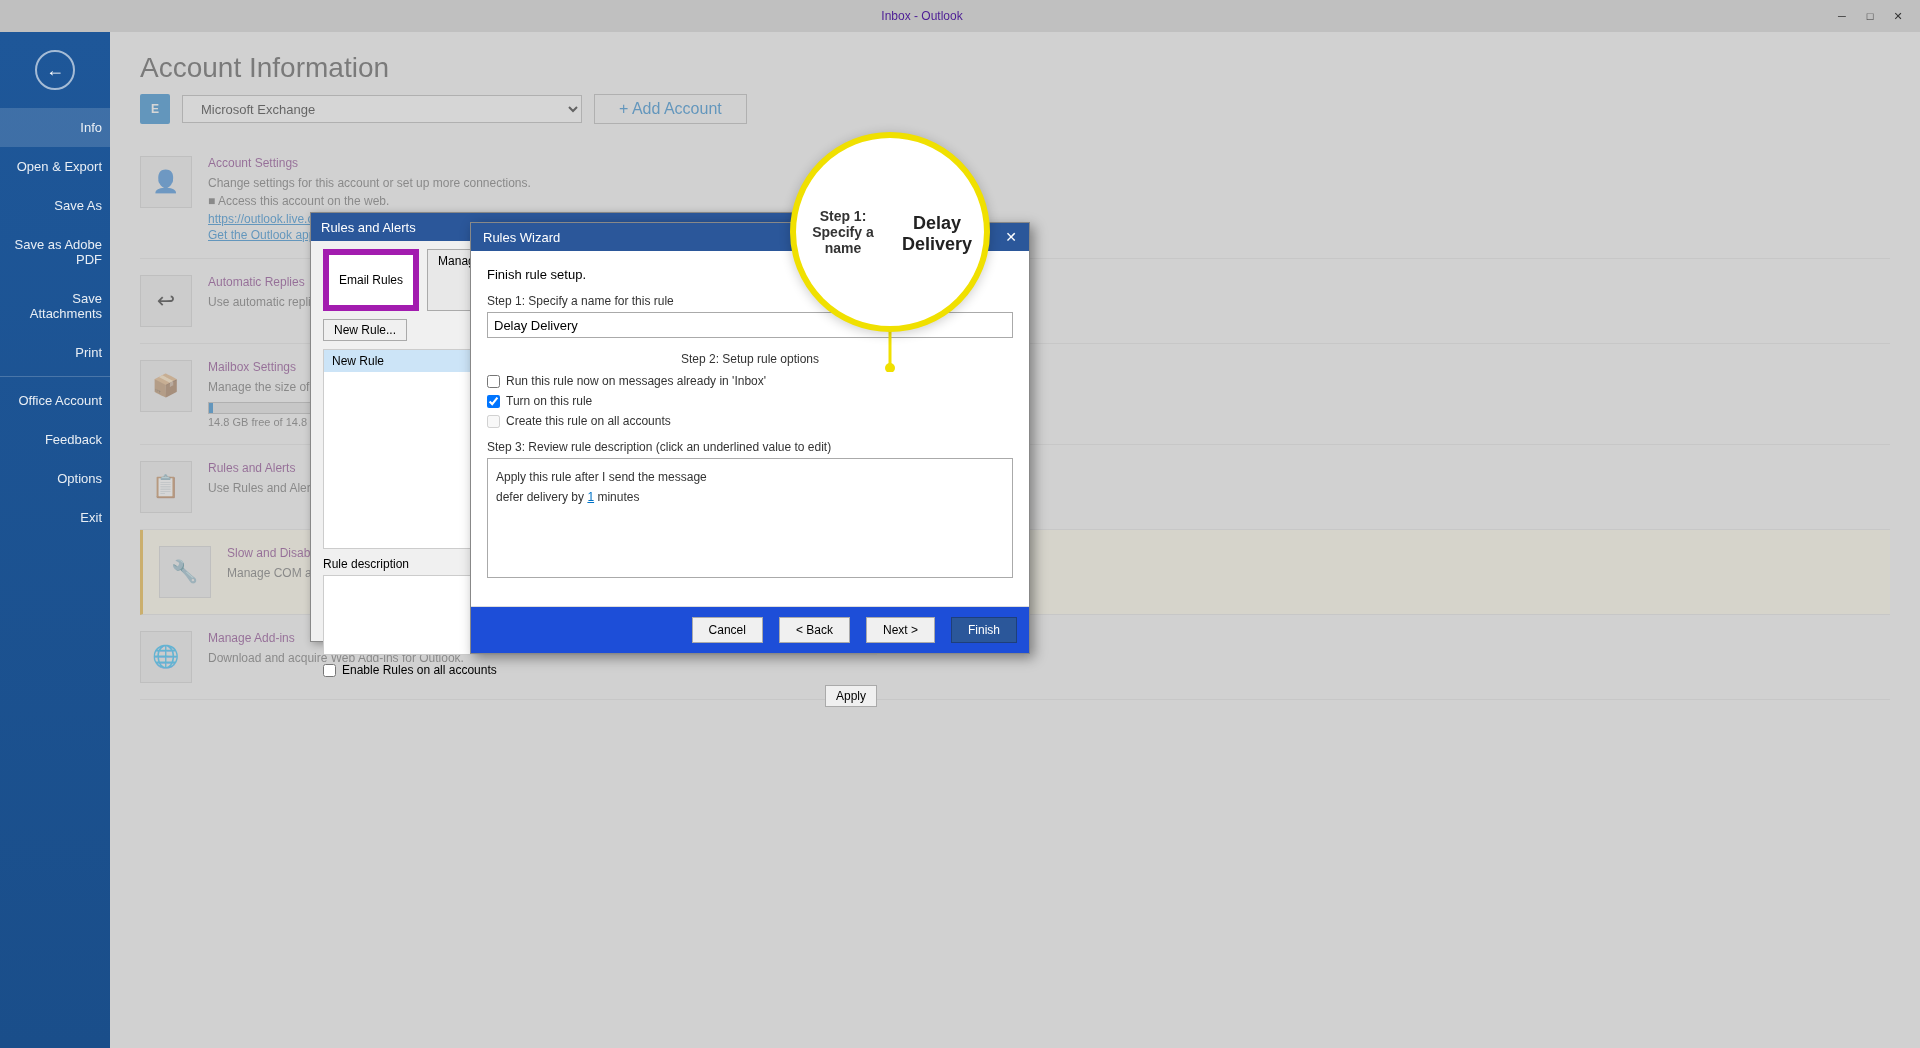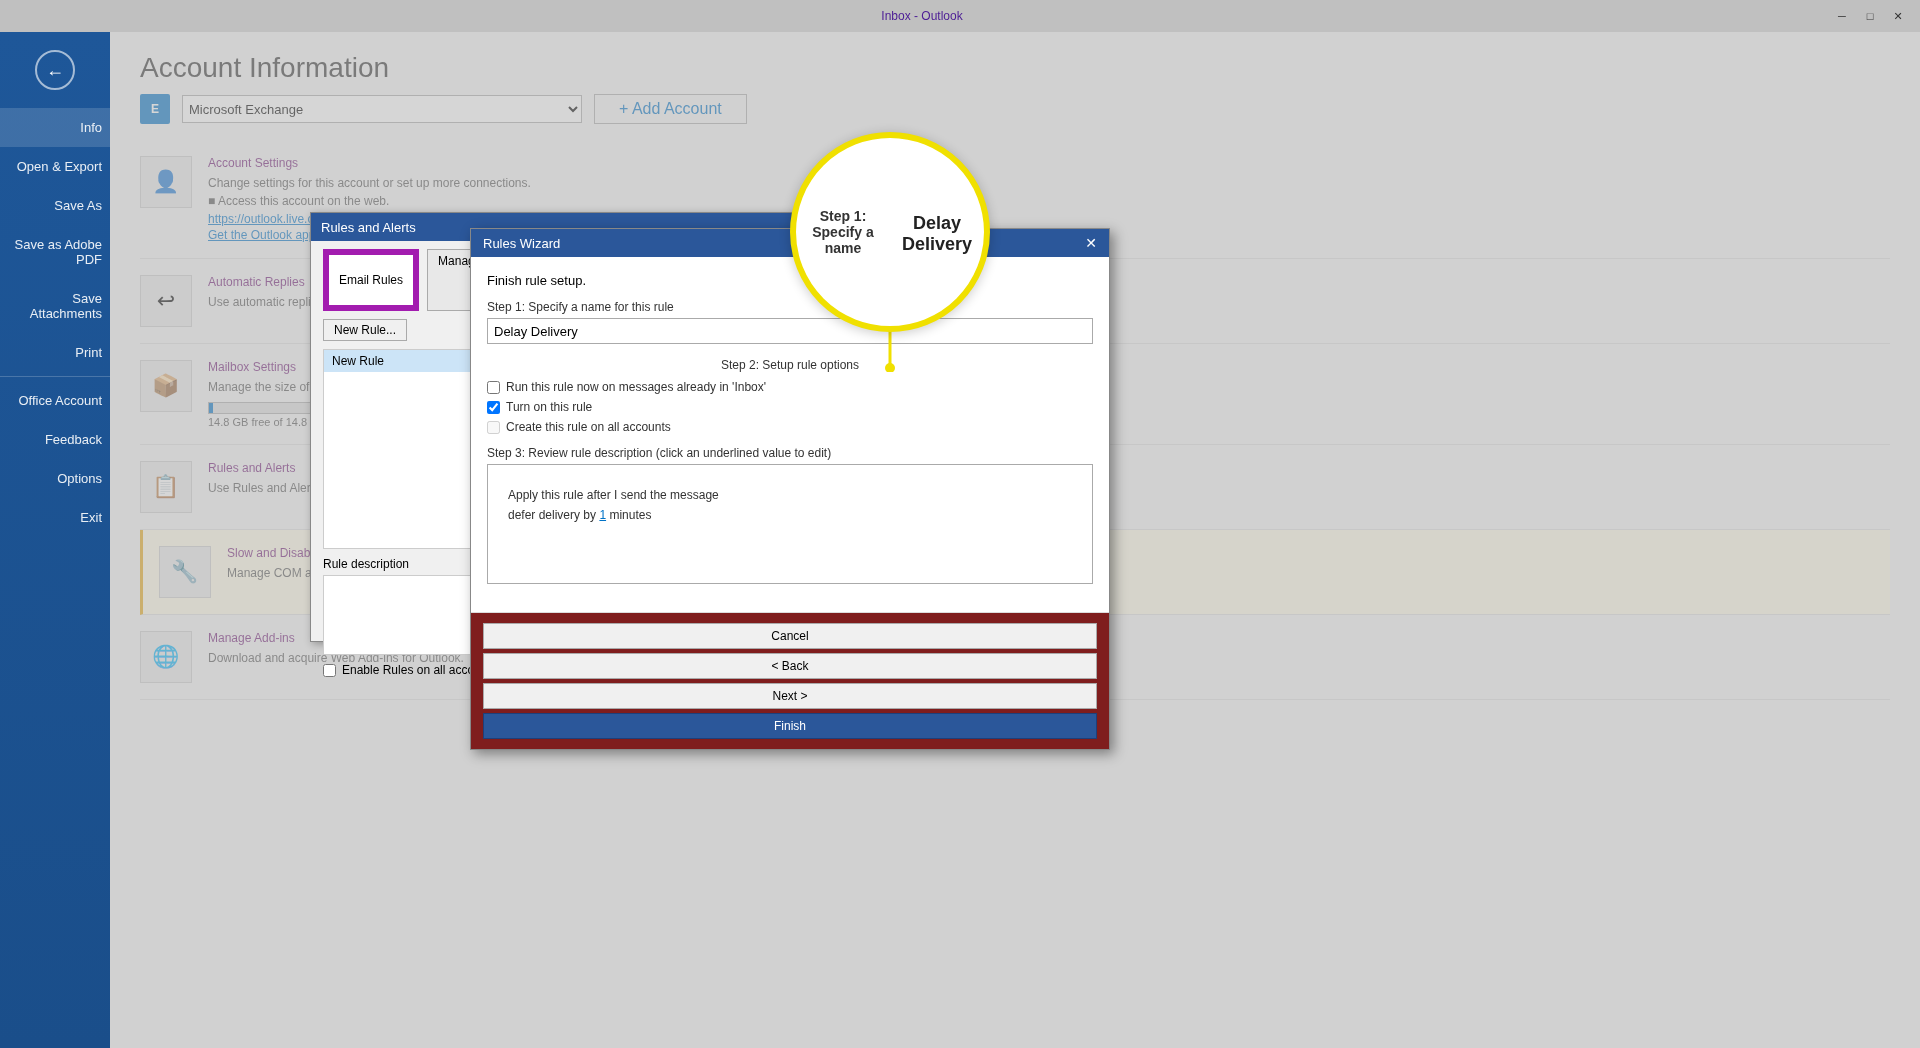--- a/index.html
+++ b/index.html
@@ -118,21 +118,21 @@
       font-size: 12px;
       font-weight: bold;
       border-radius: 2px;
     }
     .account-select {
       width: 400px;
       height: 28px;
       border: 1px solid #aaa;
       background: white;
       font-size: 13px;
-      padding: 2px 2px;
+      padding: 2px 14px;
     }
     .add-account-btn {
       display: flex;
       align-items: center;
       gap: 4px;
       padding: 5px 24px;
       border: 1px solid #aaa;
       background: #f4f4f4;
       cursor: pointer;
       font-size: 16px;
@@ -240,26 +240,25 @@
       color: white;
       font-size: 14px;
       cursor: pointer;
     }
 
     
     .wizard-dialog {
       position: absolute;
       top: 190px;
       left: 360px;
-      width: 640px;
+      width: 560px;
       background: white;
       border: 1px solid #888;
       box-shadow: 4px 4px 12px rgba(0,0,0,0.4);
       z-index: 200;
-      margin-top: 6px;
     }
     .wizard-title-bar {
       background: #2b579a;
       color: white;
       padding: 6px 12px;
       font-size: 13px;
       display: flex;
       justify-content: space-between;
       align-items: center;
     }
@@ -304,40 +303,39 @@
     .wizard-step3-label {
       font-size: 12px;
       color: #333;
       margin-bottom: 4px;
       margin-top: 12px;
     }
     .wizard-rule-desc {
       width: 100%;
       height: 120px;
       border: 1px solid #aaa;
-      padding: 20px;
+      padding: 8px;
       font-size: 12px;
       color: #333;
       background: white;
       line-height: 1.7;
       margin-bottom: 12px;
     }
     .wizard-rule-link {
       color: #0072c6;
       text-decoration: underline;
       cursor: pointer;
     }
     .wizard-footer {
       border-top: 1px solid #ddd;
       padding: 10px 12px;
       display: flex;
       justify-content: flex-end;
-      gap: 4px;
-      background: #7f1d1d;
-      flex-direction: column;
+      gap: 16px;
+      background: #1d4ed8;
     }
     .wizard-btn {
       padding: 5px 16px;
       font-size: 12px;
       border: 1px solid #aaa;
       background: #f0f0f0;
       cursor: pointer;
     }
     .wizard-btn-primary {
       background: #2b579a;

